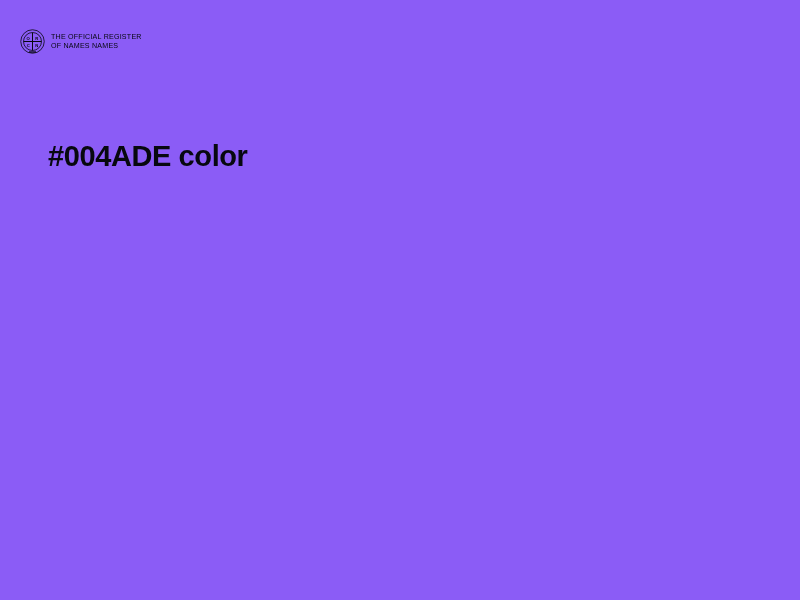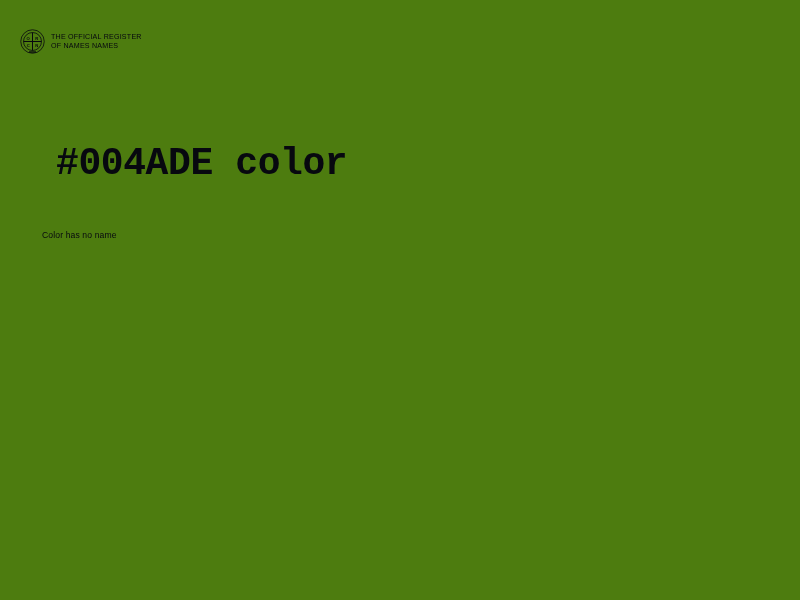--- a/index.html
+++ b/index.html
@@ -60,46 +60,46 @@
 
   
   .main {
     position: absolute;
     left: 42px;
     top: 130px;
     width: 700px;
   }
 
   .color-title {
-    font-family: Liberation Mono, monospace;
-    font-size: 38px;
+    font-family: Liberation Sans, sans-serif;
+    font-size: 29px;
     font-weight: 700;
     color: #07080f;
     letter-spacing: -0.4px;
     line-height: 40px;
-    margin: 14px;
+    margin: 6px;
     white-space: nowrap;
   }
 
   .color-subtitle {
     font-family: "Liberation Sans", sans-serif;
     font-size: 8.6px;
     font-weight: 400;
     color: #07080f;
     letter-spacing: 0.12px;
     line-height: 12px;
     margin: 0;
     padding-top: 31px;
     white-space: nowrap;
   }
 </style>
 </head>
 <body>
 
-<div class="page" style="background: #4d7c0f;">
+<div class="page" style="background: #8b5cf6;">
 
   <div class="masthead">
 
     <span class="seal">
       <svg class="seal" viewBox="0 0 50 50" xmlns="http://www.w3.org/2000/svg" aria-hidden="true" focusable="false">
 
         <circle cx="25" cy="25" r="23.5" fill="none" stroke="#07080f" stroke-width="1.6"></circle>
 
         <circle cx="25" cy="25" r="18" fill="none" stroke="#07080f" stroke-width="1.6"></circle>
 
@@ -117,16 +117,15 @@
 
     <span class="masthead-text">
       <span class="masthead-line">THE OFFICIAL REGISTER</span>
       <span class="masthead-line">OF NAMES NAMES</span>
     </span>
 
   </div>
 
   <div class="main">
     <h1 class="color-title">#004ADE color</h1>
-    <p class="color-subtitle">Color has no name</p>
   </div>
 
 </div>
 
 </body></html>

